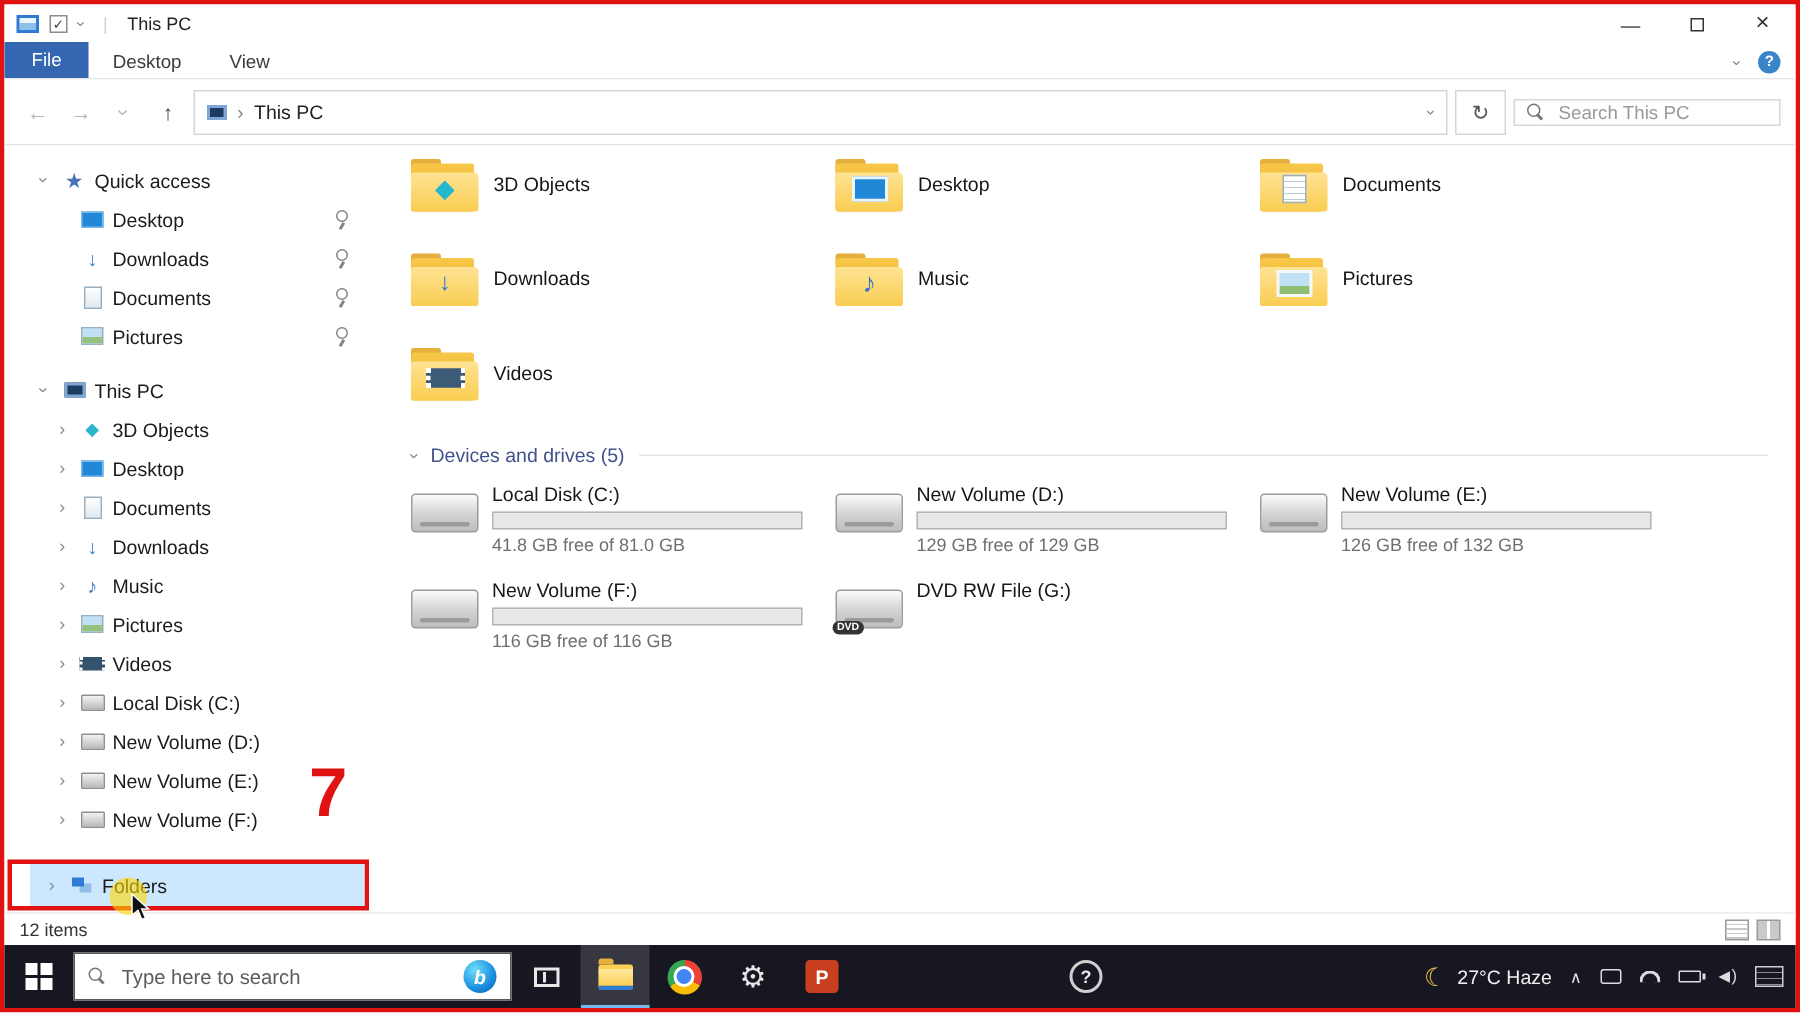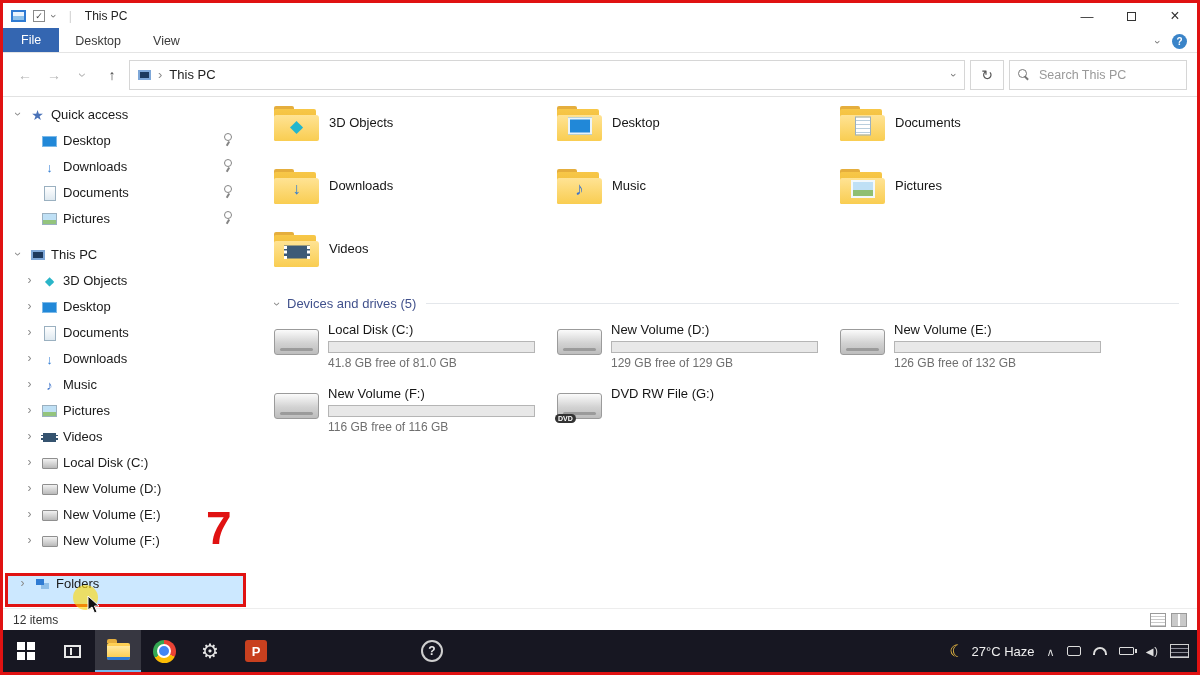--- a/index.html
+++ b/index.html
@@ -32,31 +32,31 @@
   
   .addrrow{height:44px;background:#fff;display:flex;align-items:center;padding:0 10px;border-bottom:1px solid #e2e2e2;gap:5px;flex-shrink:0;}
   .nav-btn{width:24px;text-align:center;color:#b5b5b5;font-size:14px;}
   .nav-btn.up{color:#444;}
   .addressbox{flex:1;height:30px;border:1px solid #d6d6d6;display:flex;align-items:center;padding:0 8px;gap:7px;font-size:13px;color:#222;}
   .pc-mini{width:13px;height:10px;background:#1d3a5f;box-shadow:inset 0 0 0 2px #7ea7d8;}
   .crumb-sep{display:inline-block;transform:rotate(0deg);color:#8a8a8a;font-size:13px;}
   .addr-caret{margin-left:auto;}
   .refresh-btn{width:34px;height:30px;border:1px solid #d6d6d6;display:flex;align-items:center;justify-content:center;color:#555;font-size:14px;}
   .refresh-btn::before{content:"↻";}
-  .searchbox{width:178px;height:30px;border:1px solid #d6d6d6;display:flex;align-items:center;padding:0 8px;gap:7px;}
+  .searchbox{width:178px;height:18px;border:1px solid #d6d6d6;display:flex;align-items:center;padding:0 8px;gap:7px;}
   .searchbox input{flex:1;font-size:12.5px;color:#333;}
   .searchbox input::placeholder{color:#999;}
   .mag{width:12px;height:12px;position:relative;flex-shrink:0;}
   .mag::before{content:"";position:absolute;width:7px;height:7px;border:1.5px solid #777;border-radius:50%;left:0;top:0;}
   .mag::after{content:"";position:absolute;width:5px;height:1.5px;background:#777;transform:rotate(45deg);left:6px;top:8px;}
 
   
   .bodyrow{flex:1;display:flex;overflow:hidden;background:#fff;}
   .sidebar{width:245px;padding-top:10px;font-size:13px;flex-shrink:0;}
-  .srow{height:26px;display:flex;align-items:flex-start;gap:5px;padding-left:8px;color:#1a1a1a;white-space:nowrap;}
+  .srow{height:26px;display:flex;align-items:center;gap:5px;padding-left:8px;color:#1a1a1a;white-space:nowrap;margin-left:12px;}
   .srow.child{padding-left:20px;}
   .tw{width:13px;text-align:center;color:#8a8a8a;font-size:12px;flex-shrink:0;}
   .tw.open{transform:rotate(90deg);}
   .sgap{height:10px;}
   .pin{width:12px;height:13px;position:relative;margin-left:auto;margin-right:14px;opacity:.8;flex-shrink:0;}
   .pin::before{content:"";position:absolute;width:6px;height:6px;border:1.5px solid #666;border-radius:50%;left:2px;top:0;}
   .pin::after{content:"";position:absolute;width:1.5px;height:5px;background:#666;left:5px;bottom:0;transform:rotate(30deg);}
   .net-annot{border:3px solid #e01212;margin:14px 2px 0 2px;}
   .srow.selected{background:#cce8ff;height:28px;}
 
@@ -426,20 +426,25 @@
 
   <div class="taskbar">
     <div class="tbtn">
       <span class="win-logo">
           <i></i>
           <i></i>
           <i></i>
           <i></i>
         </span>
     </div>
+    <div class="tb-search">
+      <span class="mag"></span>
+      <input type="text" placeholder="Type here to search" style="">
+      <span class="bing"></span>
+    </div>
     <div class="tbtn">
         <span class="tv"></span>
       </div>
     <div class="tbtn active">
         <span class="exf"></span>
       </div>
     <div class="tbtn">
         <span class="chrome"></span>
       </div>
     <div class="tbtn">

